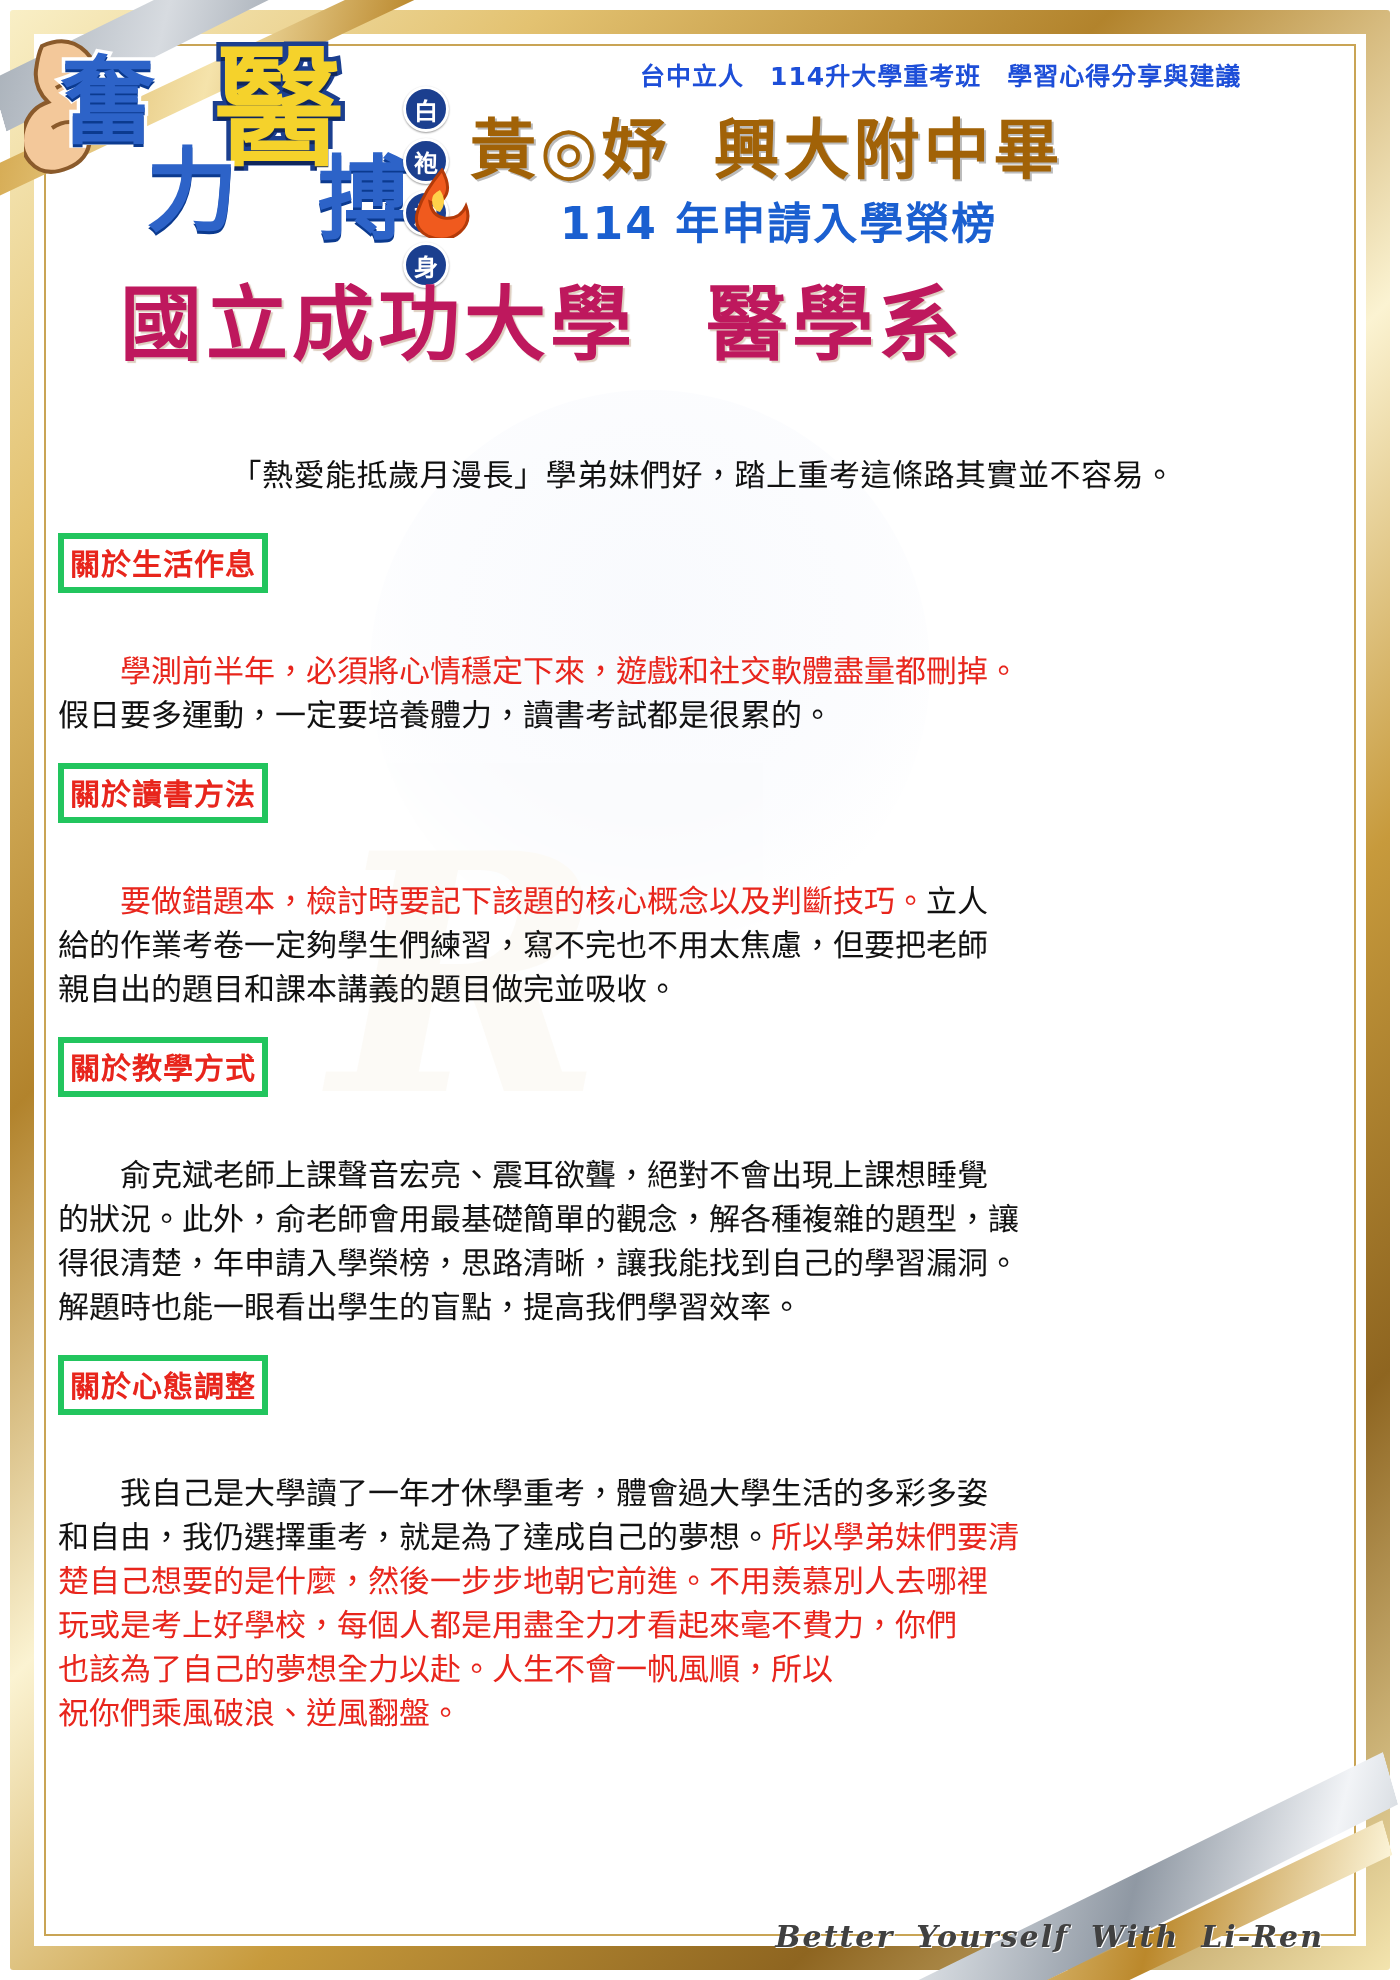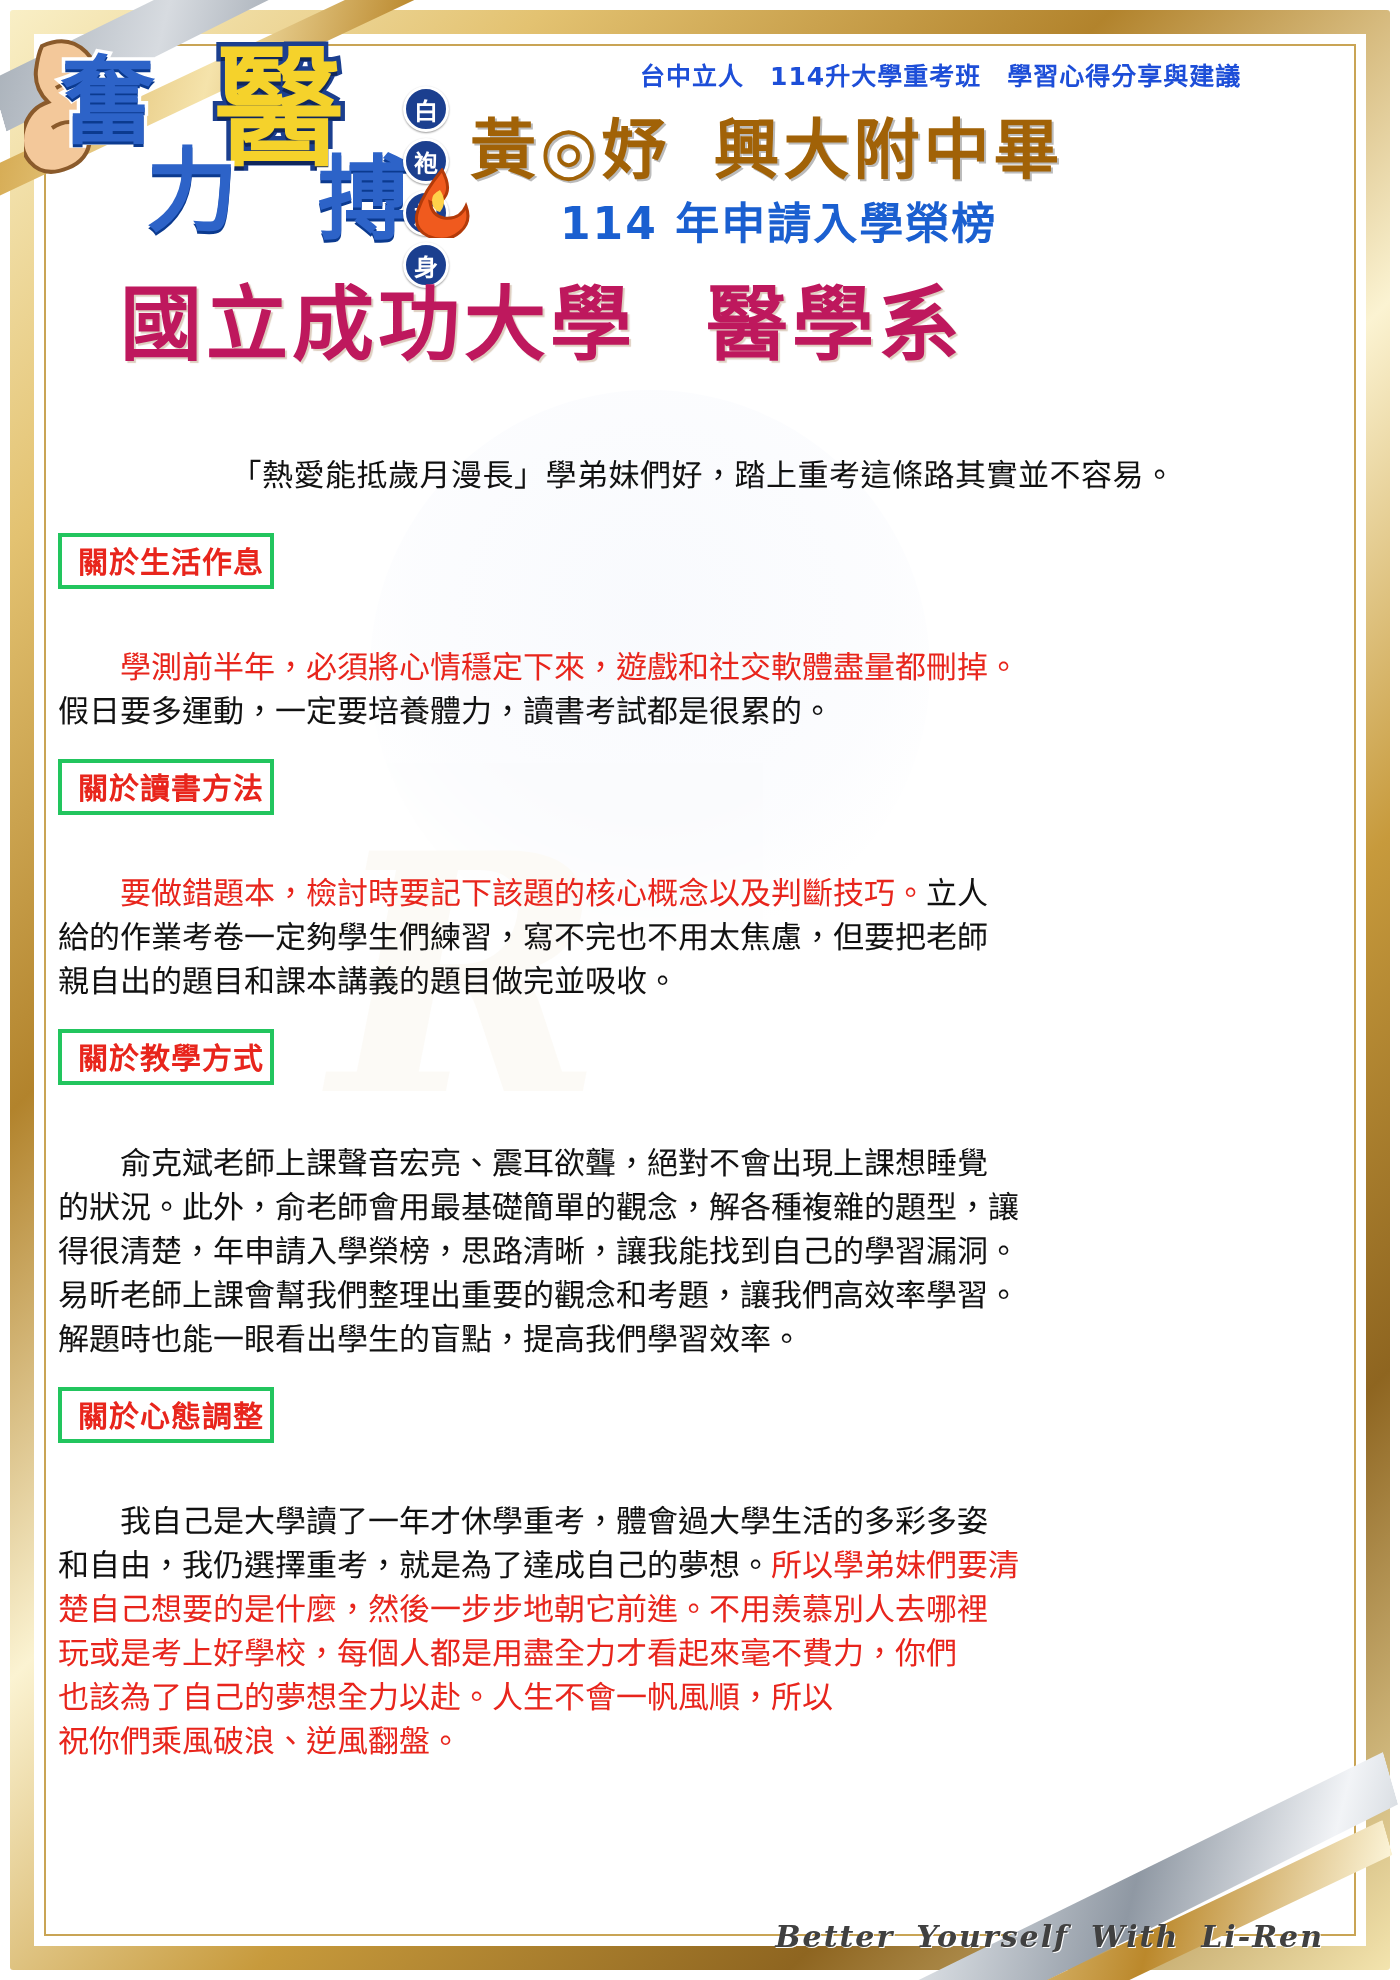--- a/index.html
+++ b/index.html
@@ -153,22 +153,22 @@
   }
   .intro{
     font-size:31px;color:#111;line-height:1.5;
     text-align:center;margin-bottom:34px;
     letter-spacing:.5px;
   }
   .section{margin-bottom:26px;}
   .sec-title{
     display:inline-block;
     font-size:30px;font-weight:700;color:#e8251c;
-    border:4px solid #22c55e;
-    padding:1px 6px 3px 16px;
+    border:6px solid #22c55e;
+    padding:1px 6px 3px 6px;
     margin-bottom:8px;
     letter-spacing:1px;
     background:#ffffff;
   }
   .sec-body{
     font-size:31px;line-height:1.42;color:#111;
     text-indent:0;letter-spacing:0px;margin-top:48px;
   }
   .sec-body p{margin:0;}
   .ind{display:inline-block;width:62px;}
@@ -253,21 +253,20 @@
           </div></div>
         <div class="section"><div class="sec-title">關於讀書方法</div><div class="sec-body">
             <p><span class="ind"></span><span class="red">要做錯題本，檢討時要記下該題的核心概念以及判斷技巧。</span><span class="blk">立人</span></p>
             <p><span class="blk">給的作業考卷一定夠學生們練習，寫不完也不用太焦慮，但要把老師</span></p>
             <p><span class="blk">親自出的題目和課本講義的題目做完並吸收。</span></p>
           </div></div>
         <div class="section"><div class="sec-title">關於教學方式</div><div class="sec-body">
             <p><span class="ind"></span><span class="blk">俞克斌老師上課聲音宏亮、震耳欲聾，絕對不會出現上課想睡覺</span></p>
             <p><span class="blk">的狀況。此外，俞老師會用最基礎簡單的觀念，解各種複雜的題型，讓</span></p>
             <p><span class="blk">得很清楚，年申請入學榮榜，思路清晰，讓我能找到自己的學習漏洞。</span></p>
-            <p><span class="blk">易昕老師上課會幫我們整理出重要的觀念和考題，讓我們高效率學習。</span></p>
             <p><span class="blk">解題時也能一眼看出學生的盲點，提高我們學習效率。</span></p>
           </div></div>
         <div class="section"><div class="sec-title">關於心態調整</div><div class="sec-body">
             <p><span class="ind"></span><span class="blk">我自己是大學讀了一年才休學重考，體會過大學生活的多彩多姿</span></p>
             <p><span class="blk">和自由，我仍選擇重考，就是為了達成自己的夢想。</span><span class="red">所以學弟妹們要清</span></p>
             <p><span class="red">楚自己想要的是什麼，然後一步步地朝它前進。不用羨慕別人去哪裡</span></p>
             <p><span class="red">玩或是考上好學校，每個人都是用盡全力才看起來毫不費力，你們</span></p>
             <p><span class="red">也該為了自己的夢想全力以赴。人生不會一帆風順，所以</span></p>
             <p><span class="red">祝你們乘風破浪、逆風翻盤。</span></p>
           </div></div>

